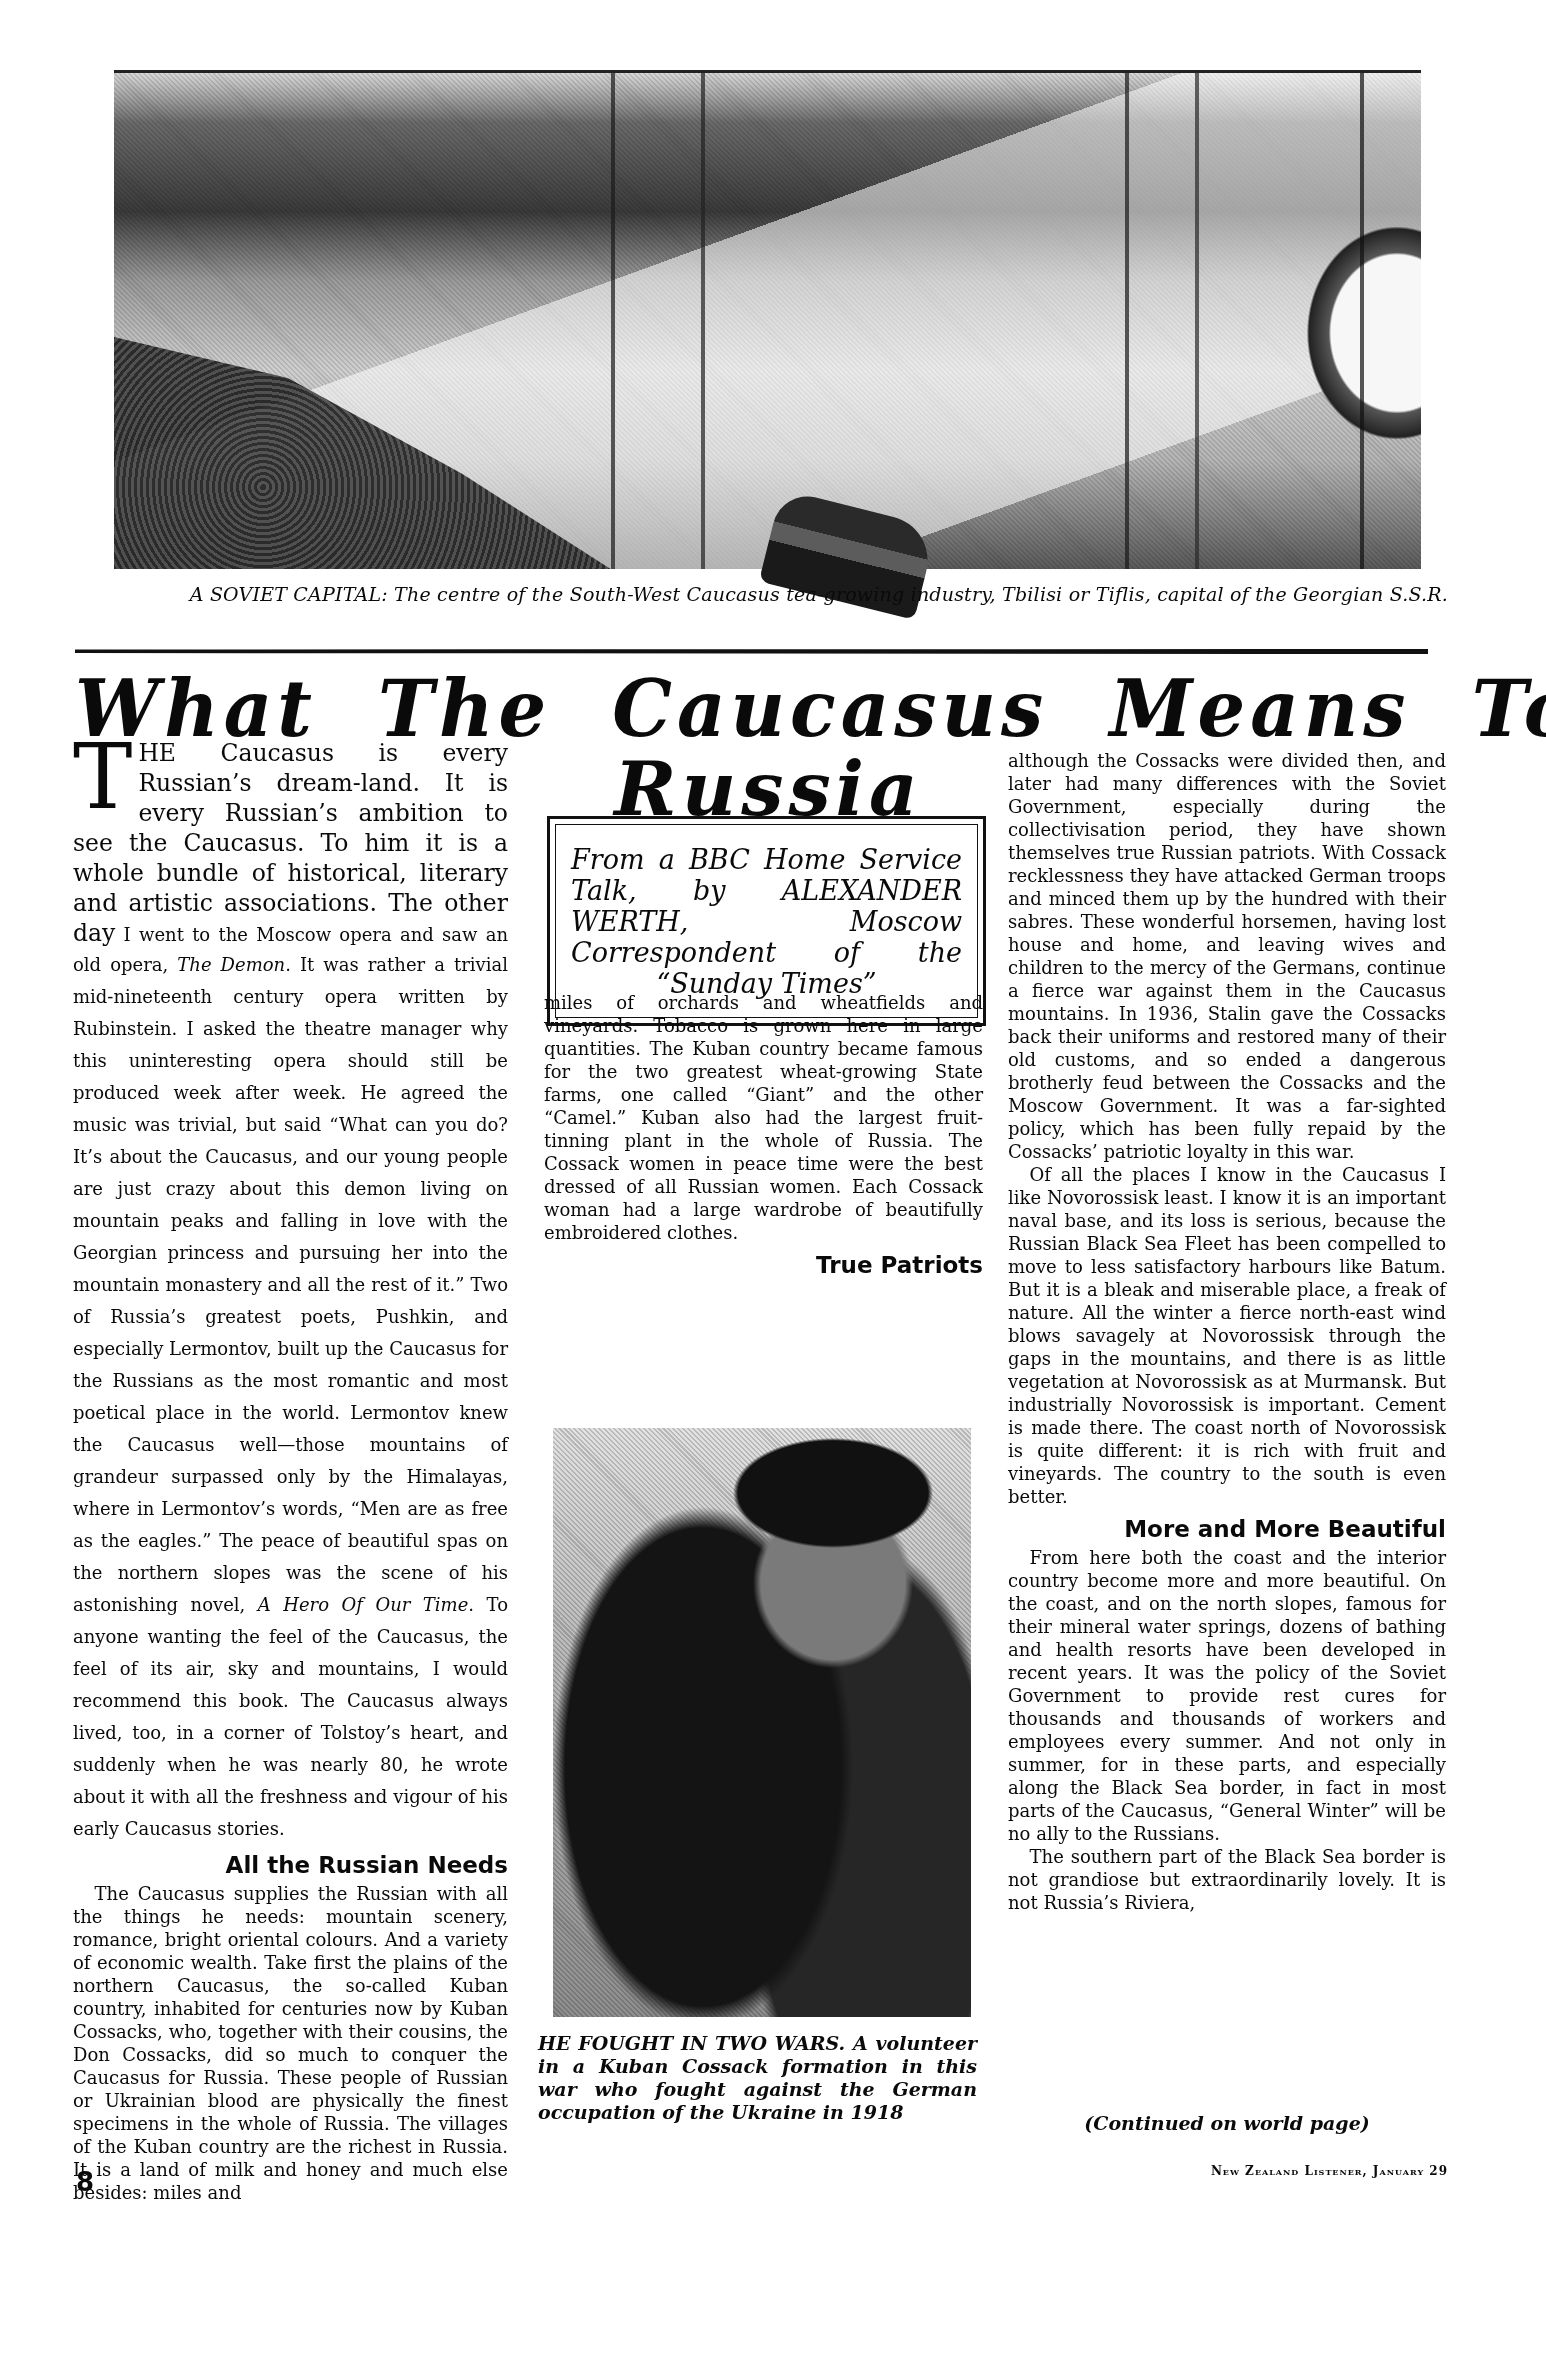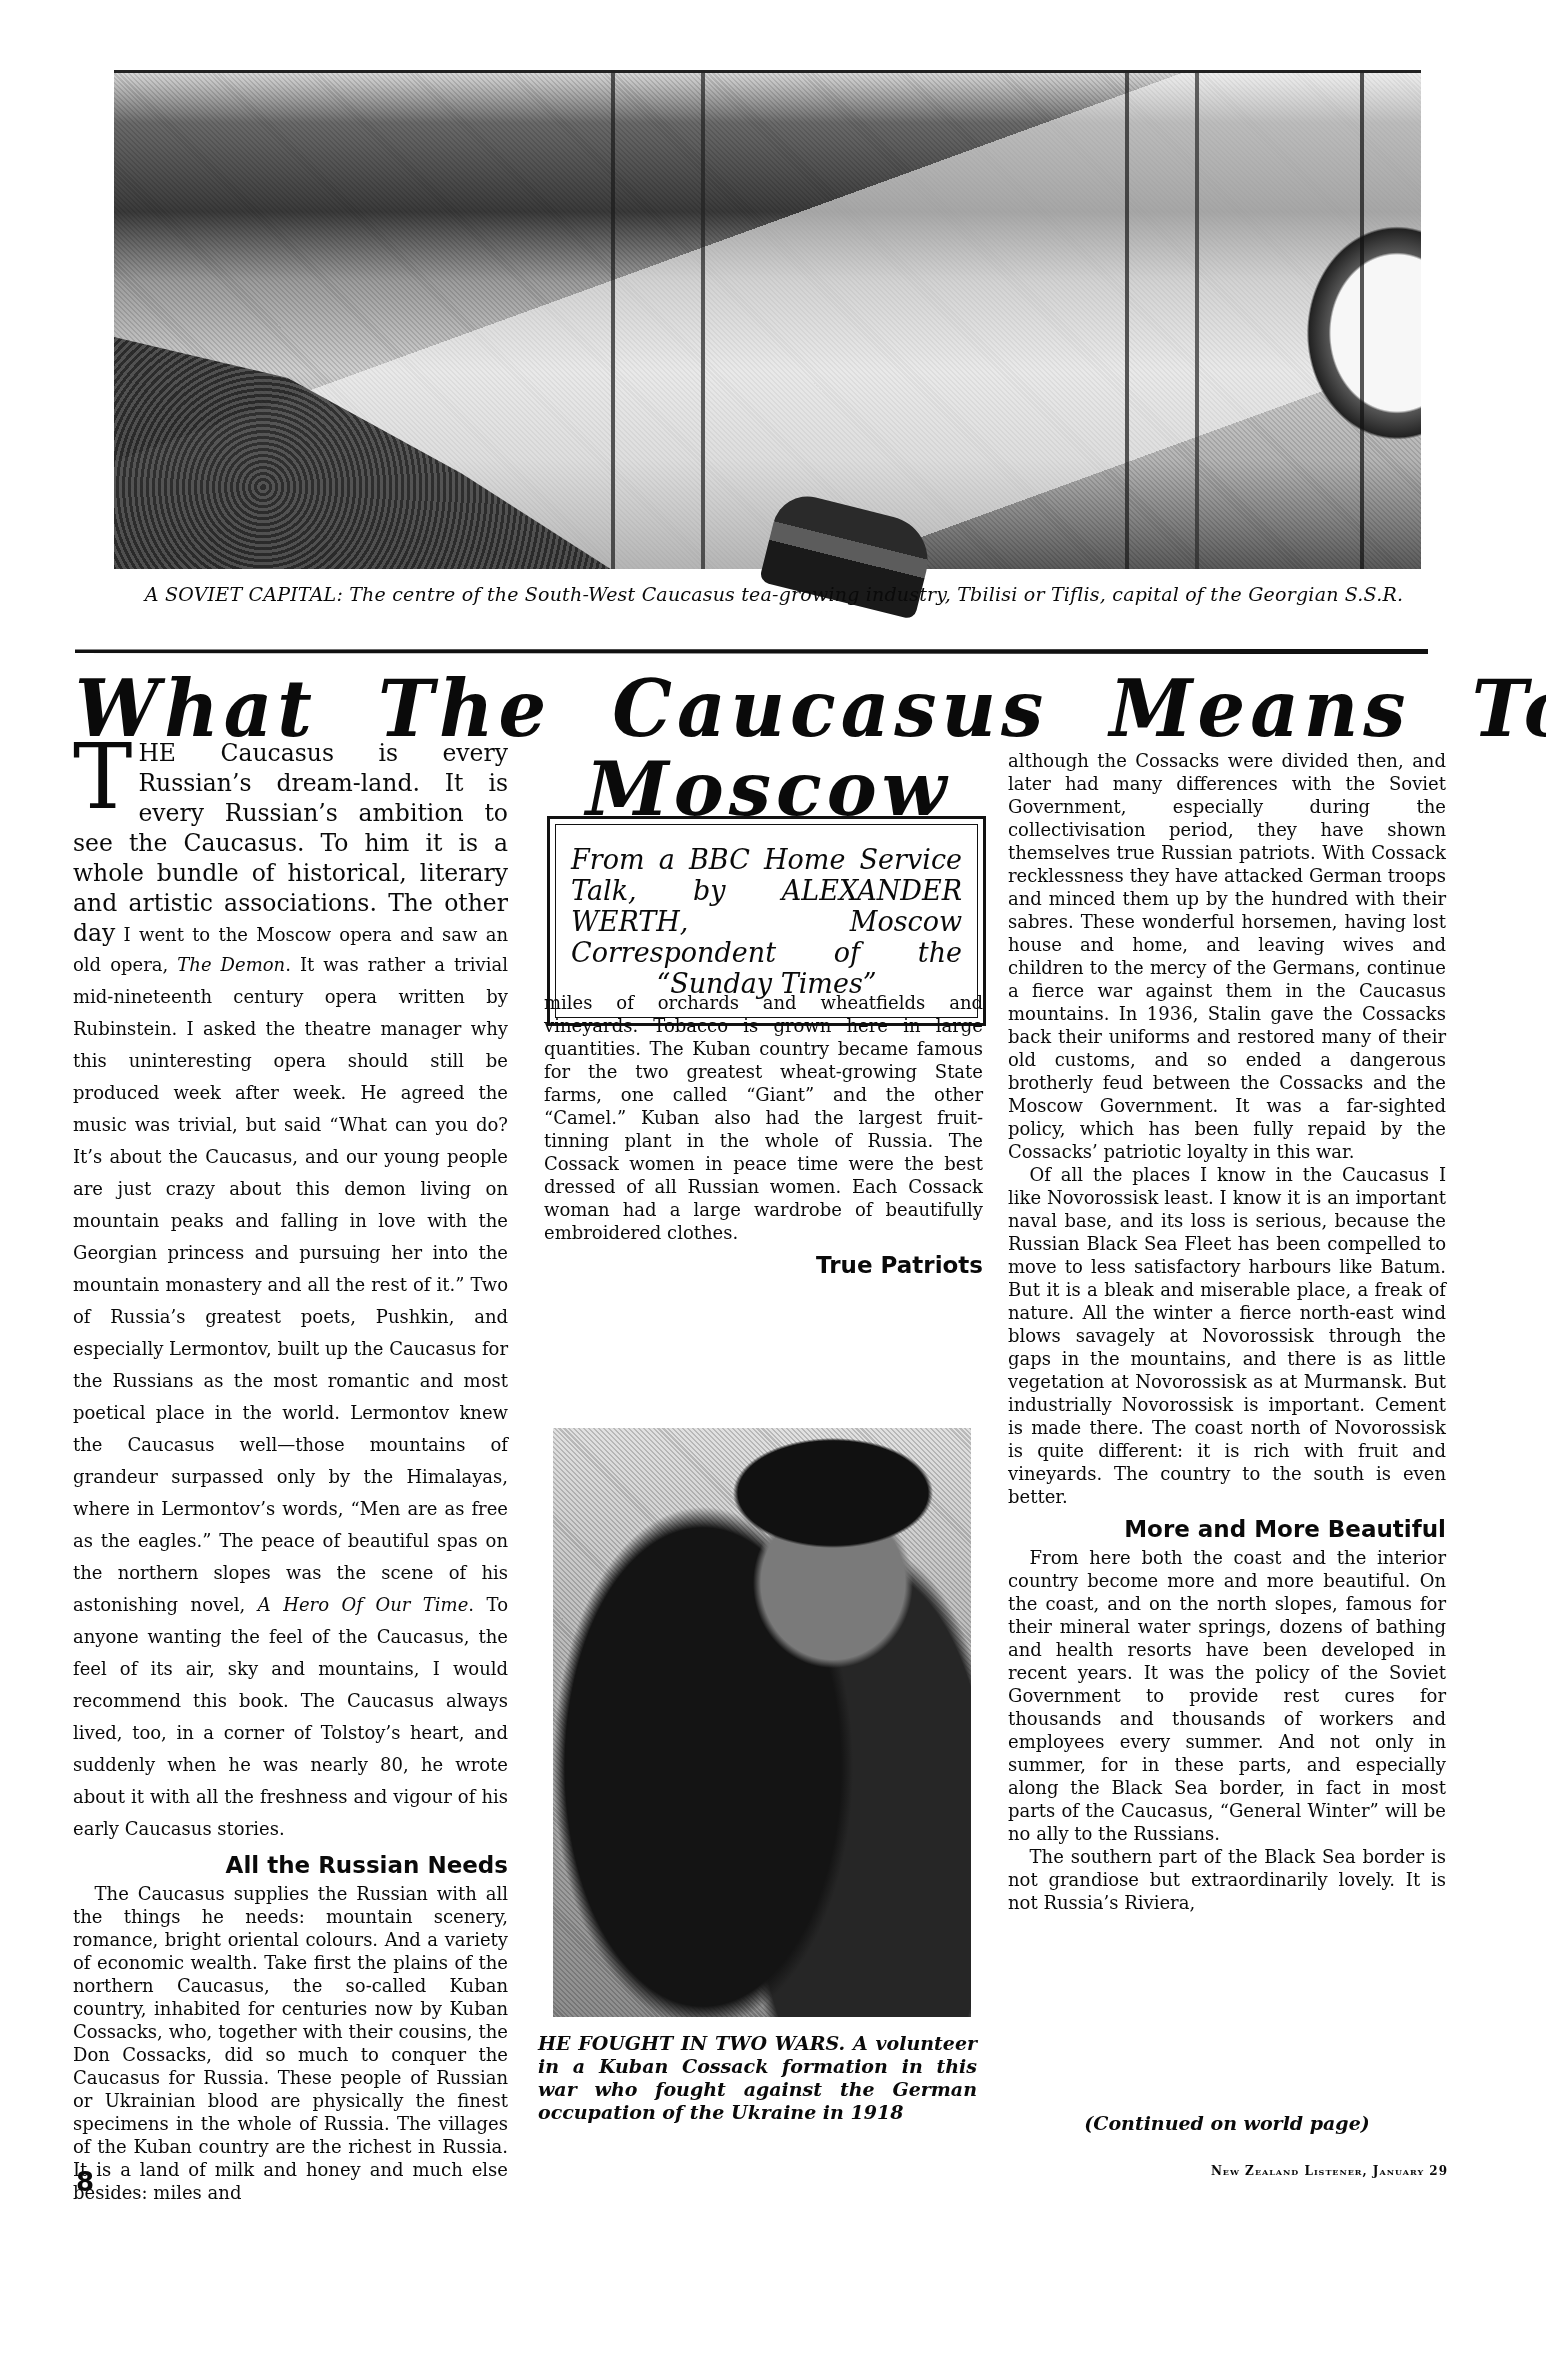--- a/index.html
+++ b/index.html
@@ -33,21 +33,21 @@
   }
   .car {
     left: 654px; top: 434px; width: 160px; height: 95px;
     background: linear-gradient(180deg, #2a2a2a 0 35%, #5c5c5c 35% 55%, #1a1a1a 55%);
     border-radius: 35px 45px 10px 10px; transform: rotate(14deg);
   }
 
   #top-caption {
     left: 100px; top: 583px; width: 1348px;
     font-family: "DejaVu Serif", serif; font-style: italic; font-size: 19px; line-height: 23px;
-    text-align: center; letter-spacing: 0.2px;
+    text-align: right; letter-spacing: 0.2px;
   }
   #rule {
     left: 75px; top: 649px; width: 1353px; height: 5px; background: #111;
     clip-path: polygon(0 10%, 100% 0, 100% 100%, 0 80%);
   }
 
   #headline-1 {
     left: 75px; top: 669px; width: 1368px;
     font-family: "DejaVu Serif", "Liberation Serif", serif; font-style: italic; font-weight: 900;
     font-size: 75px; line-height: 80px; letter-spacing: 5px; word-spacing: 30px;
@@ -127,21 +127,21 @@
 </head>
 <body>
 
 <div id="top-photo" class="abs">
   <div class="abs car"></div>
 </div>
 <div id="top-caption" class="abs">A SOVIET CAPITAL: The centre of the South-West Caucasus tea-growing industry, Tbilisi or Tiflis, capital of the Georgian S.S.R.</div>
 <div id="rule" class="abs"></div>
 
 <h1 id="headline-1" class="abs">What The Caucasus Means To</h1>
-<h1 id="headline-2" class="abs">Moscow</h1>
+<h1 id="headline-2" class="abs">Russia</h1>
 
 <div id="byline-box" class="abs">
   <div id="byline-inner">
     <p id="byline-text">From a BBC Home Service Talk, by ALEXANDER WERTH, Moscow Correspondent of the “Sunday Times”</p>
   </div>
 </div>
 
 <div id="col1" class="col">
   <p class="first lead-large"><span class="dropcap">T</span><span>HE Caucasus is every Russian’s dream-land. It is every Russian’s ambition to see the Caucasus. To him it is a whole bundle of historical, literary and artistic associations. The other day</span><span style="font-size:18px;line-height:23px"> I went to the Moscow opera and saw an old opera, </span><em style="font-size:18px">The Demon</em><span style="font-size:18px">. It was rather a trivial mid-nineteenth century opera written by Rubinstein. I asked the theatre manager why this uninteresting opera should still be produced week after week. He agreed the music was trivial, but said “What can you do? It’s about the Caucasus, and our young people are just crazy about this demon living on mountain peaks and falling in love with the Georgian princess and pursuing her into the mountain monastery and all the rest of it.” Two of Russia’s greatest poets, Pushkin, and especially Lermontov, built up the Caucasus for the Russians as the most romantic and most poetical place in the world. Lermontov knew the Caucasus well—those mountains of grandeur surpassed only by the Himalayas, where in Lermontov’s words, “Men are as free as the eagles.” The peace of beautiful spas on the northern slopes was the scene of his astonishing novel, </span><em style="font-size:18px">A Hero Of Our Time</em><span style="font-size:18px">. To anyone wanting the feel of the Caucasus, the feel of its air, sky and mountains, I would recommend this book. The Caucasus always lived, too, in a corner of Tolstoy’s heart, and suddenly when he was nearly 80, he wrote about it with all the freshness and vigour of his early Caucasus stories.</span></p>
   <div class="sub">All the Russian Needs</div>

